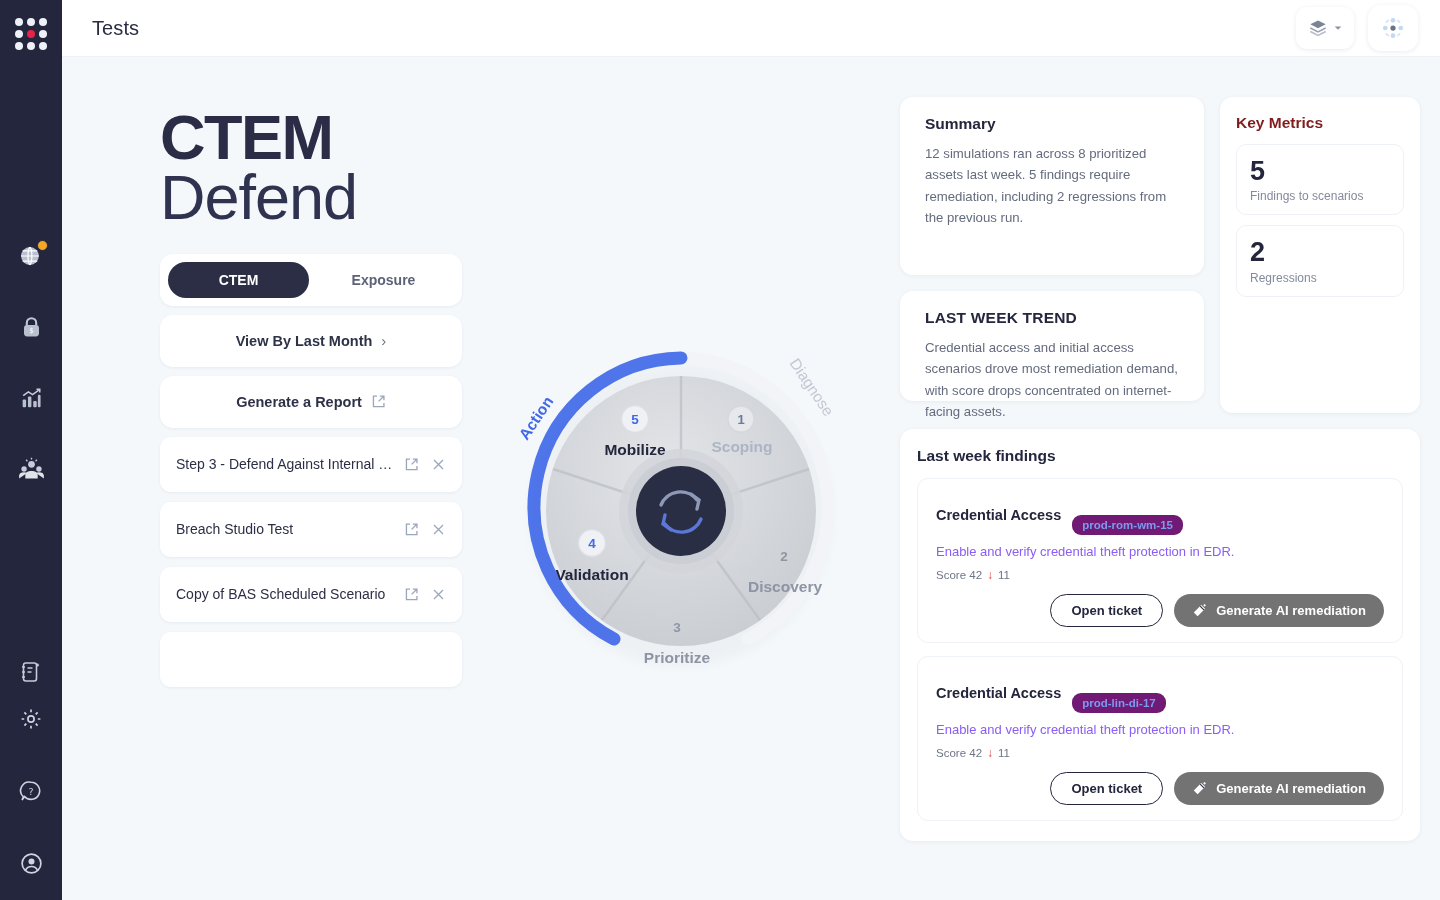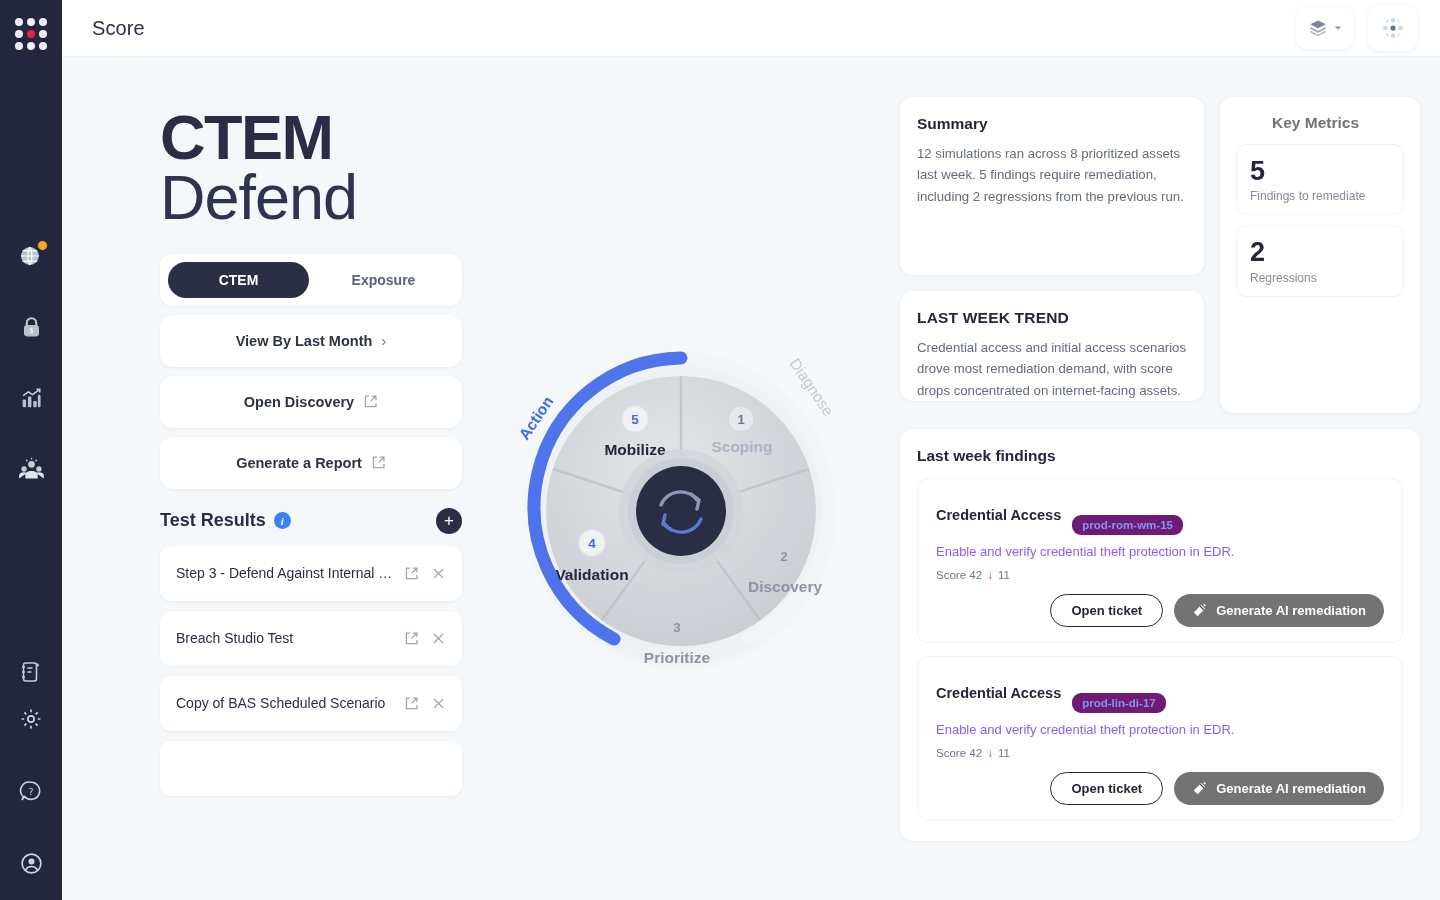--- a/index.html
+++ b/index.html
@@ -84,30 +84,30 @@
 
   
   .center-col { flex: 1; position: relative; }
   .wheel-wrap { position: absolute; left: 50%; top: 272px; transform: translateX(-50%);
                 width: 360px; height: 360px; }
 
   
   .right-col { width: 540px; flex: 0 0 540px; padding: 40px 20px 0 0; }
   .right-top { display: flex; gap: 16px; }
   .cards-col { flex: 1; display: flex; flex-direction: column; gap: 16px; }
-  .card { background: #fff; border-radius: 13px; box-shadow: 0 1px 4px rgba(50,70,100,.07); padding: 18px 17px; }
+  .card { background: #fff; border-radius: 13px; box-shadow: 0 1px 4px rgba(50,70,100,.07); padding: 18px 25px; }
   .card h3 { font-size: 15.5px; font-weight: 700; color: #23263d; margin-bottom: 10px; }
   .card h3.upper { letter-spacing: .2px; }
   .card p { font-size: 13.2px; line-height: 1.62; color: #636b7d; }
   .summary-card { height: 178px; }
   .trend-card { height: 110px; }
 
   .metrics { width: 200px; flex: 0 0 200px; background: #fff; border-radius: 13px;
              box-shadow: 0 1px 4px rgba(50,70,100,.07); padding: 17px 16px; height: 316px; }
-  .metrics h3 { font-size: 15.5px; font-weight: 700; color: #737373; margin-bottom: 12px; margin-left: 36px; }
+  .metrics h3 { font-size: 15.5px; font-weight: 700; color: #7f1d1d; margin-bottom: 12px; }
   .metric { border: 1px solid #eef1f6; border-radius: 10px; padding: 12px 13px 11px; margin-bottom: 10px; }
   .metric .v { font-size: 27px; font-weight: 700; color: #23263d; line-height: 1.05; }
   .metric .l { font-size: 12px; color: #838a9b; margin-top: 4px; }
 
   .findings { margin-top: 16px; background: #fff; border-radius: 13px;
               box-shadow: 0 1px 4px rgba(50,70,100,.07); padding: 18px 17px 20px; }
   .findings > h3 { font-size: 15.5px; font-weight: 700; color: #23263d; margin-bottom: 13px; }
   .finding { border: 1px solid #eff2f6; border-radius: 11px; padding: 16px 18px 15px; margin-bottom: 13px; }
   .finding:last-child { margin-bottom: 0; }
   .f-head { display: flex; align-items: center; gap: 11px; }
@@ -211,21 +211,21 @@
           <circle cx="12" cy="10" r="2.9" fill="#ced4e0"></circle>
           <path d="M6.4 18.4c1-2.3 3.1-3.5 5.6-3.5s4.6 1.2 5.6 3.5" stroke="#ced4e0" stroke-width="1.6" fill="none"></path>
         </svg>
       </div>
     </div>
   </div>
 
   <div class="main">
 
     <div class="topbar">
-      <h1>Score</h1>
+      <h1>Tests</h1>
       <div class="topbar-right">
         <div class="icon-btn wide">
           <svg width="20" height="20" viewBox="0 0 24 24">
             <path d="M12 3 2.8 7.6 12 12.2l9.2-4.6z" fill="#7b8396"></path>
             <path d="M2.8 12 12 16.6l9.2-4.6" stroke="#9aa2b3" stroke-width="1.9" fill="none"></path>
             <path d="M2.8 16.2 12 20.8l9.2-4.6" stroke="#b6bcc9" stroke-width="1.9" fill="none"></path>
           </svg>
           <svg width="10" height="10" viewBox="0 0 12 12">
             <path d="M2 4.2 6 8.2l4-4z" fill="#8c94a4"></path>
           </svg>
@@ -261,45 +261,31 @@
           </div>
         </div>
 
         <div class="panel">
           <div class="row-btn">
             <span>View By Last Month</span>
             <span class="chev">›</span>
           </div>
         </div>
 
-        <div class="panel">
-          <div class="row-btn">
-            <span>Open Discovery</span>
-            <svg width="15" height="15" viewBox="0 0 16 16">
-              <path d="M6.4 2.2H2.6v11.2h11.2V9.6" stroke="#9aa6bb" stroke-width="1.4" fill="none"></path>
-              <path d="M9.4 2.2h4.4v4.4M13.6 2.4 8.1 7.9" stroke="#9aa6bb" stroke-width="1.4" fill="none"></path>
-            </svg>
-          </div>
-        </div>
 
         <div class="panel">
           <div class="row-btn">
             <span>Generate a Report</span>
             <svg width="15" height="15" viewBox="0 0 16 16">
               <path d="M6.4 2.2H2.6v11.2h11.2V9.6" stroke="#9aa6bb" stroke-width="1.4" fill="none"></path>
               <path d="M9.4 2.2h4.4v4.4M13.6 2.4 8.1 7.9" stroke="#9aa6bb" stroke-width="1.4" fill="none"></path>
             </svg>
           </div>
         </div>
 
-        <div class="section-head">
-          <h2>Test Results</h2>
-          <span class="info-icon">i</span>
-          <span class="add-btn">+</span>
-        </div>
 
         <div>
           <div class="result-item">
             <span class="name">Step 3 - Defend Against Internal N…</span>
             <span class="acts">
               <span>
                 <svg width="15" height="15" viewBox="0 0 16 16">
                   <path d="M6.4 2.2H2.6v11.2h11.2V9.6" stroke="#9aa6bb" stroke-width="1.4" fill="none"></path>
                   <path d="M9.4 2.2h4.4v4.4M13.6 2.4 8.1 7.9" stroke="#9aa6bb" stroke-width="1.4" fill="none"></path>
                 </svg>
@@ -432,21 +418,21 @@
             <div class="card trend-card">
               <h3 class="upper">LAST WEEK TREND</h3>
               <p>Credential access and initial access scenarios drove most remediation demand, with score drops concentrated on internet-facing assets.</p>
             </div>
           </div>
 
           <div class="metrics">
             <h3>Key Metrics</h3>
             <div class="metric">
               <div class="v">5</div>
-              <div class="l">Findings to remediate</div>
+              <div class="l">Findings to scenarios</div>
             </div>
             <div class="metric">
               <div class="v">2</div>
               <div class="l">Regressions</div>
             </div>
           </div>
         </div>
 
         <div class="findings">
           <h3>Last week findings</h3>

